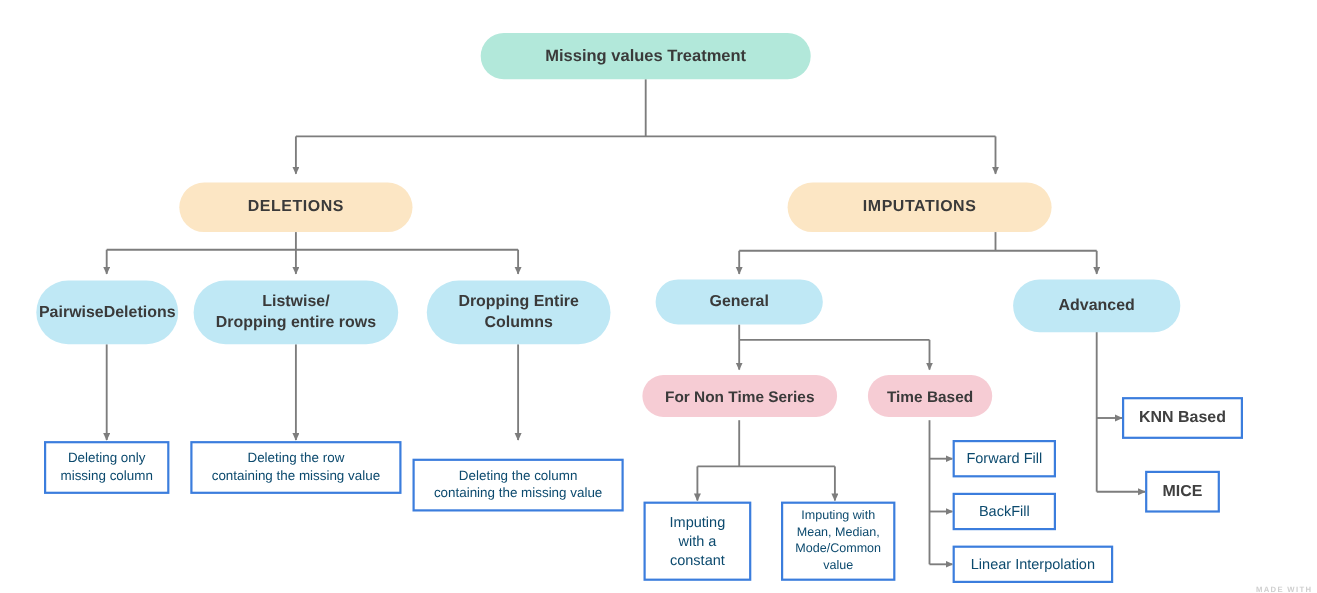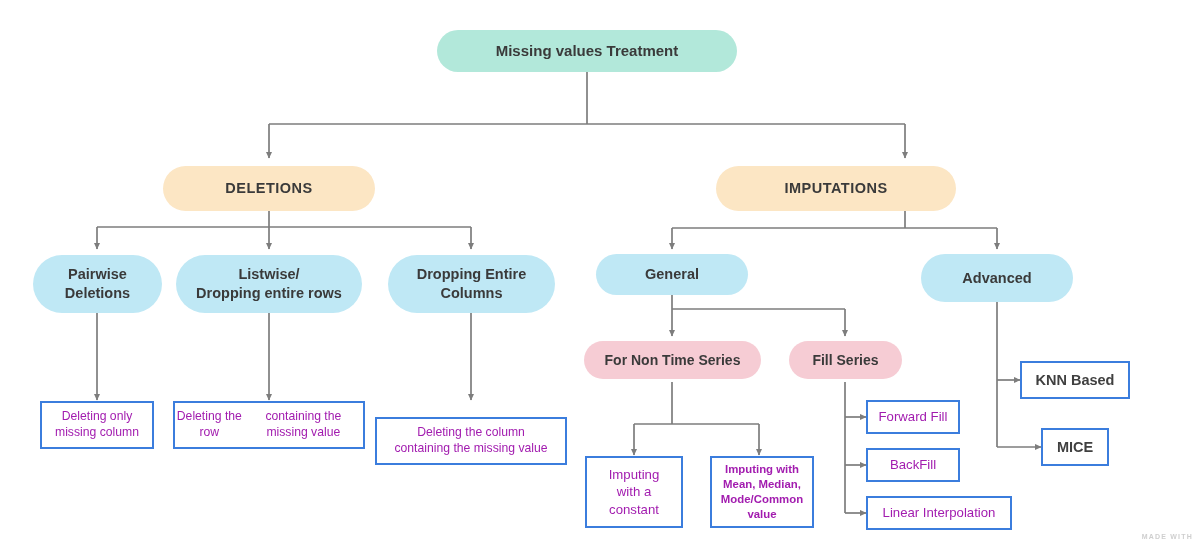--- a/index.html
+++ b/index.html
@@ -25,25 +25,25 @@
   .pill.soft{border-radius:26px;}
 
   .root{background:#b2e8da;font-size:15px;font-weight:bold;color:#3a3a3a;}
   .cat{background:#fce6c4;font-size:14.5px;font-weight:bold;letter-spacing:.5px;color:#3a3a3a;}
   .blue{background:#bfe8f5;font-size:14.5px;font-weight:bold;color:#3a3a3a;}
   .pink{background:#f6ccd4;font-size:14px;font-weight:bold;color:#3a3a3a;}
 
   .rect{
     background:#ffffff;
     border:2px solid #3b7ddd;
-    color:#a21caf;
+    color:#0c4a6e;
     font-weight:normal;
   }
   .rect.s12{font-size:12.2px;}
-  .rect.s115{font-size:11.4px;font-weight:bold;}
+  .rect.s115{font-size:11.4px;}
   .rect.s13{font-size:13.2px;}
   .rect.s14{font-size:14.5px;font-weight:bold;color:#404040;}
 
   .watermark{
     position:absolute;right:4px;bottom:-1px;
     font-size:7px;letter-spacing:1.2px;font-weight:bold;
     color:#cfcfcf;
     z-index:1;
   }
 </style>
@@ -105,58 +105,58 @@
     <span>Missing values Treatment</span>
   </div>
 
   <div class="node pill soft cat" style="left:163px;top:166px;width:212px;height:45px;">
     <span>DELETIONS</span>
   </div>
   <div class="node pill soft cat" style="left:716px;top:166px;width:240px;height:45px;">
     <span>IMPUTATIONS</span>
   </div>
 
-  <div class="node pill blue" style="left:33px;top:255px;width:129px;height:58px;flex-direction:column;">
+  <div class="node pill blue" style="left:33px;top:255px;width:129px;height:58px;flex-direction:row;">
     <span>Pairwise</span>
     <span>Deletions</span>
   </div>
   <div class="node pill blue" style="left:176px;top:255px;width:186px;height:58px;flex-direction:column;">
     <span>Listwise/</span>
     <span>Dropping entire rows</span>
   </div>
   <div class="node pill blue" style="left:388px;top:255px;width:167px;height:58px;flex-direction:column;">
     <span>Dropping Entire</span>
     <span>Columns</span>
   </div>
 
   <div class="node rect s12" style="left:40px;top:401px;width:114px;height:48px;flex-direction:column;">
     <span>Deleting only</span>
     <span>missing column</span>
   </div>
-  <div class="node rect s12" style="left:173px;top:401px;width:192px;height:48px;flex-direction:row;">
+  <div class="node rect s12" style="left:173px;top:401px;width:192px;height:48px;flex-direction:column;">
     <span>Deleting the row</span>
     <span>containing the missing value</span>
   </div>
   <div class="node rect s12" style="left:375px;top:401px;width:192px;height:48px;flex-direction:column;margin-top:16px;">
     <span>Deleting the column</span>
     <span>containing the missing value</span>
   </div>
 
   <div class="node pill blue" style="left:596px;top:254px;width:152px;height:41px;">
     <span>General</span>
   </div>
   <div class="node pill blue" style="left:921px;top:254px;width:152px;height:48px;">
     <span>Advanced</span>
   </div>
 
   <div class="node pill pink" style="left:584px;top:341px;width:177px;height:38px;">
     <span>For Non Time Series</span>
   </div>
   <div class="node pill pink" style="left:789px;top:341px;width:113px;height:38px;">
-    <span>Fill Series</span>
+    <span>Time Based</span>
   </div>
 
   <div class="node rect s13" style="left:585px;top:456px;width:98px;height:72px;flex-direction:column;">
     <span>Imputing</span>
     <span>with a</span>
     <span>constant</span>
   </div>
   <div class="node rect s115" style="left:710px;top:456px;width:104px;height:72px;flex-direction:column;">
     <span>Imputing with</span>
     <span>Mean, Median,</span>

